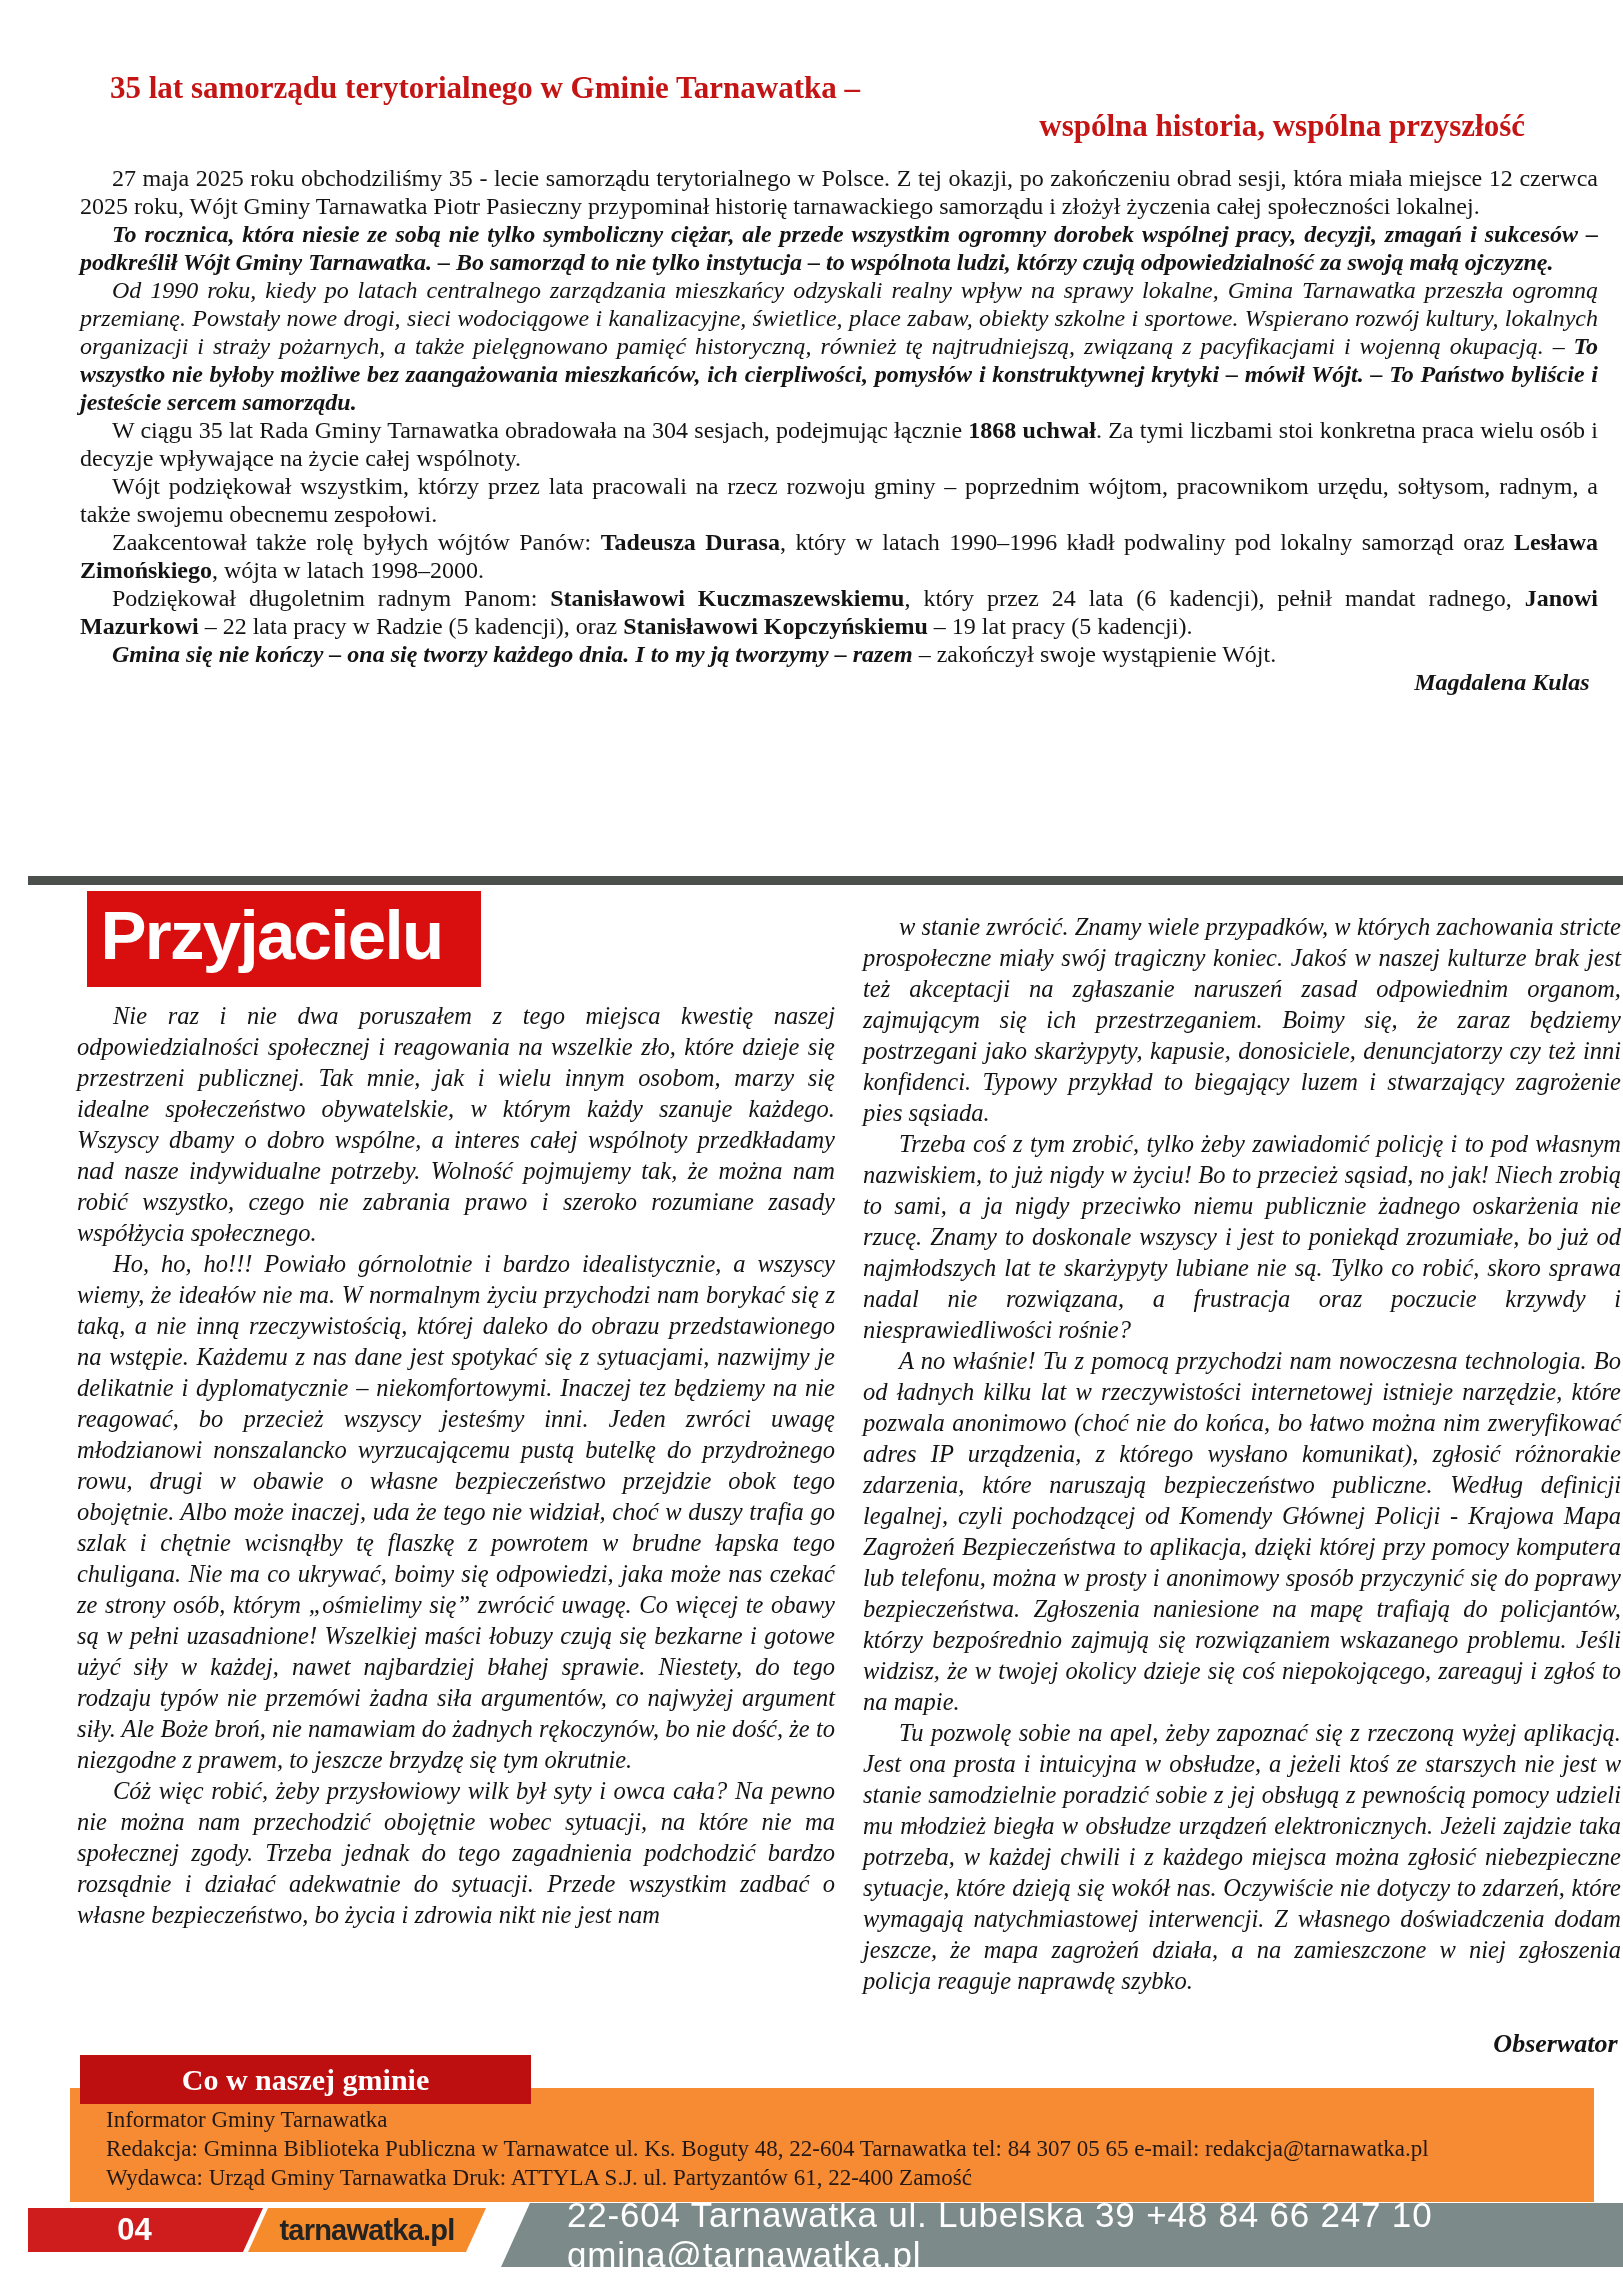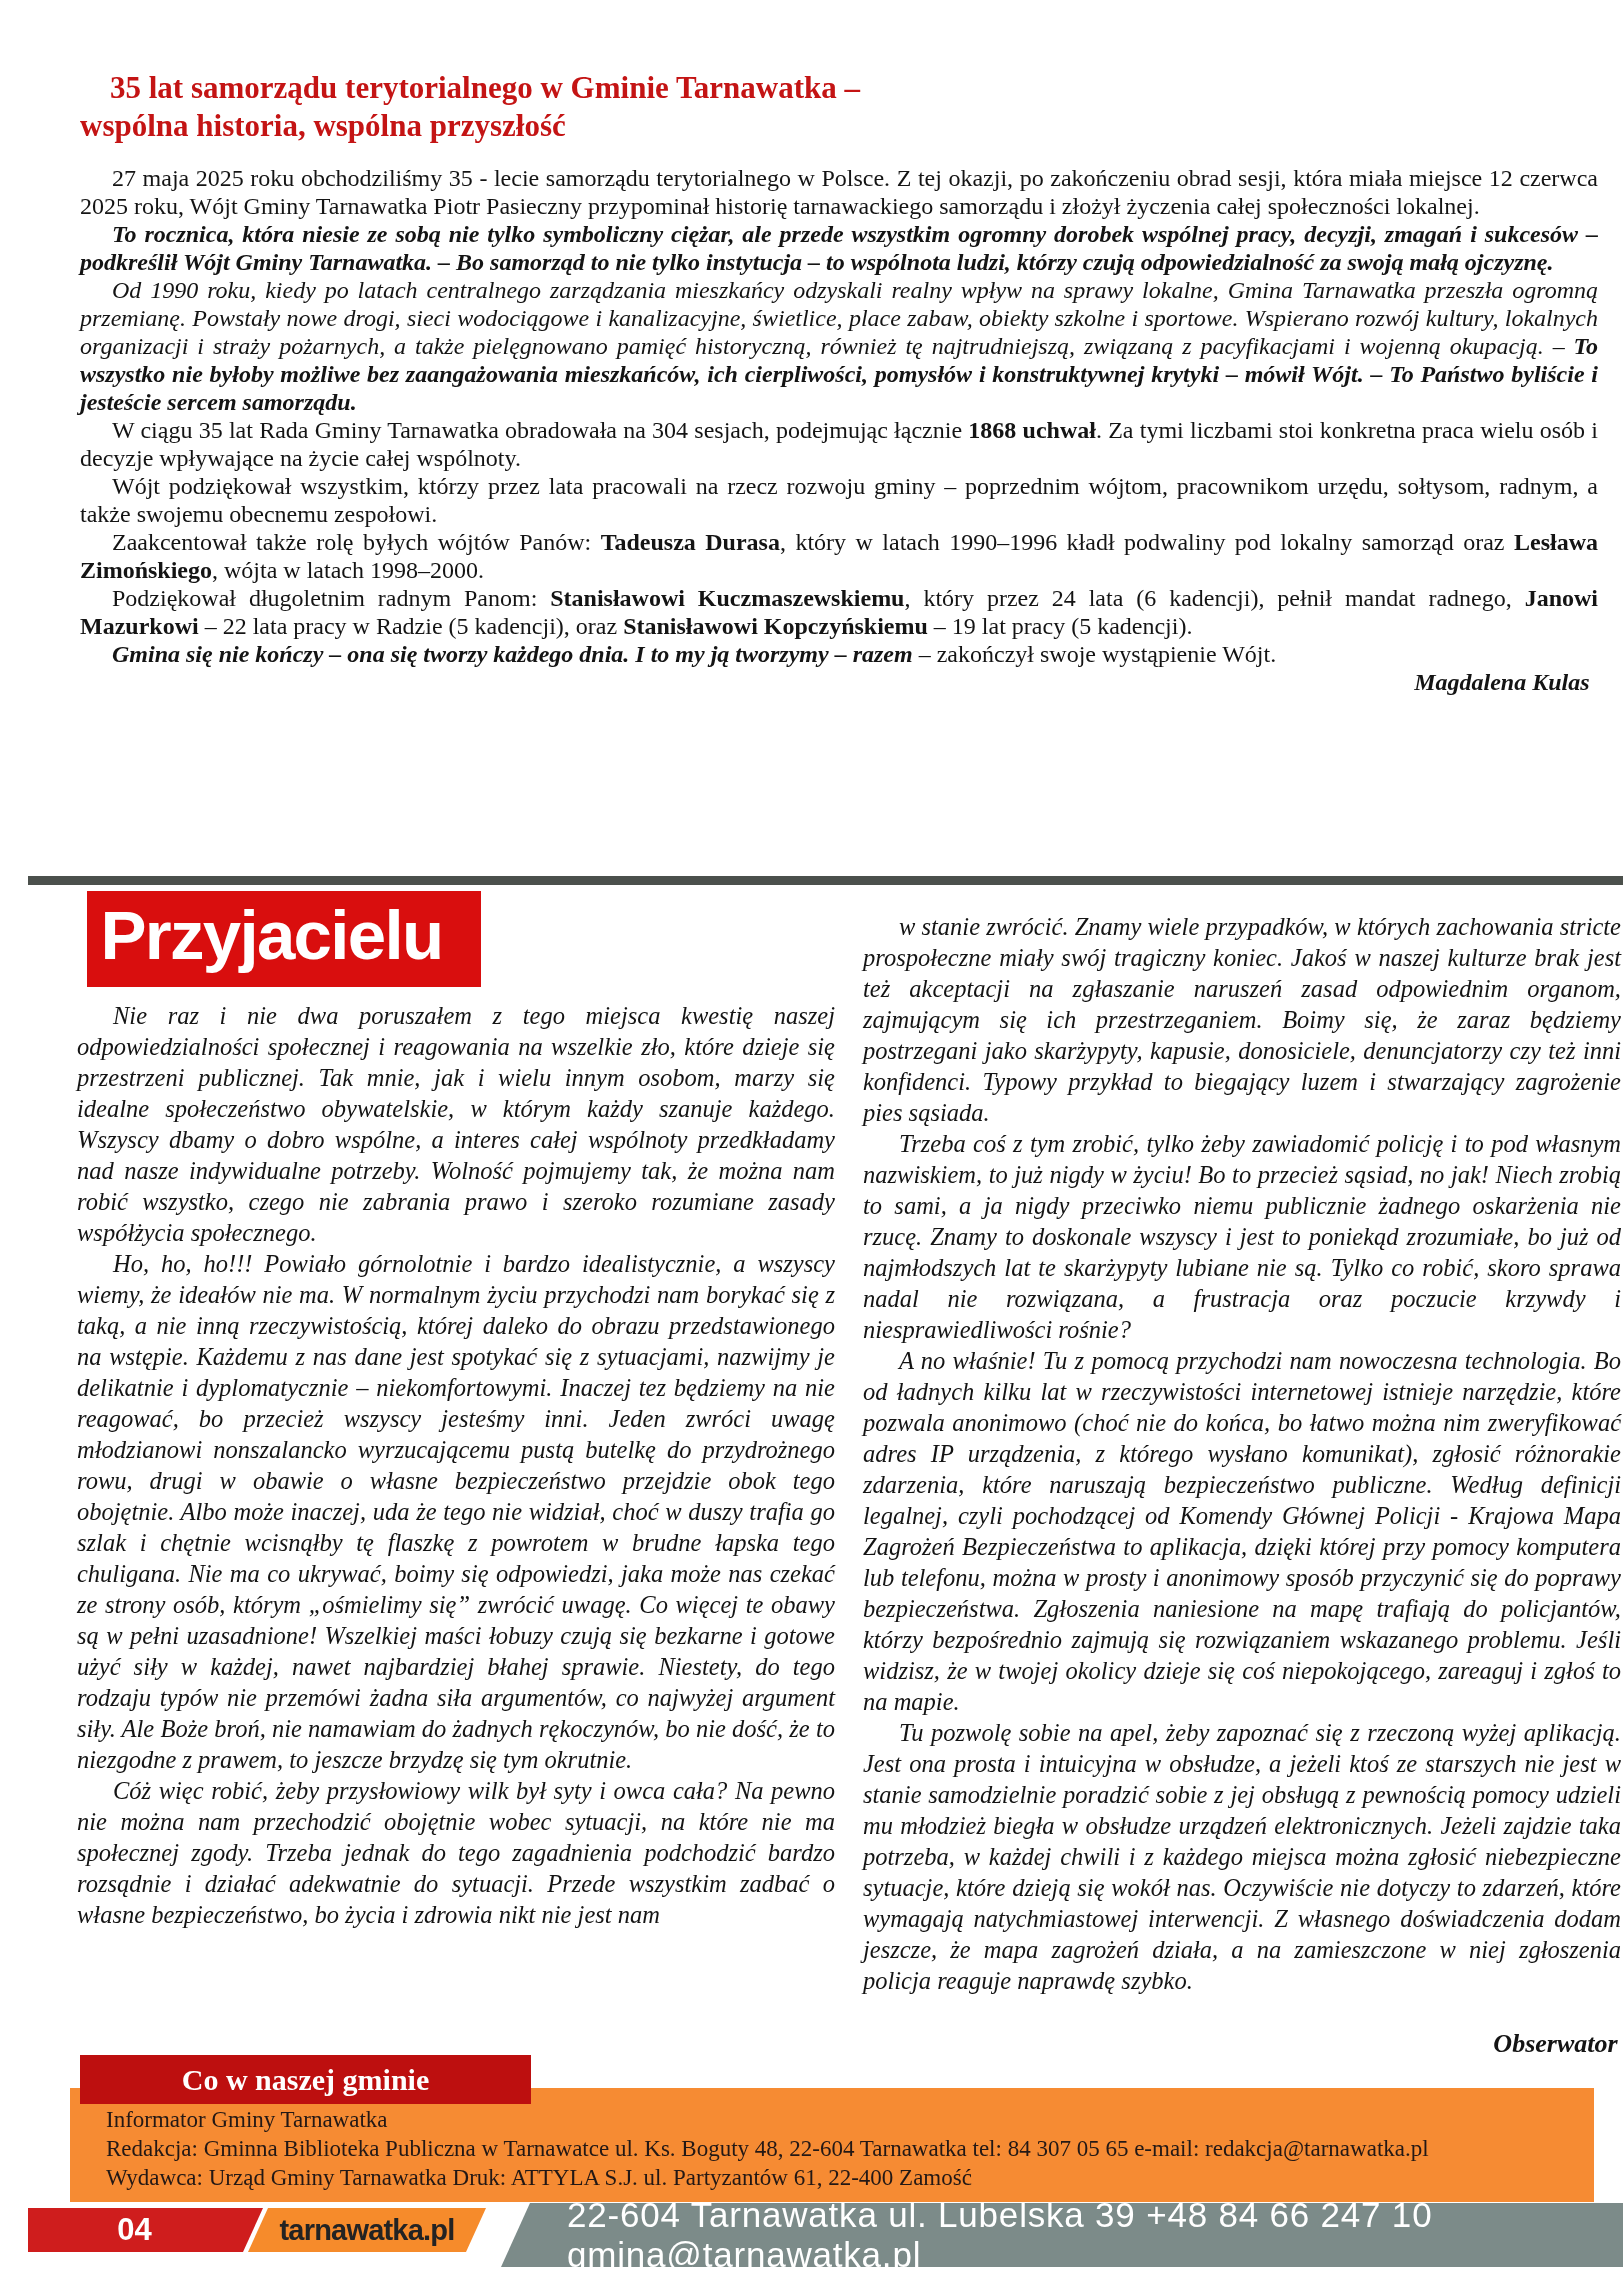--- a/index.html
+++ b/index.html
@@ -3,21 +3,21 @@
 <meta charset="utf-8">
 <style>
   html,body{margin:0;padding:0;background:#ffffff;}
   .page{position:relative;width:1623px;height:2295px;background:#fff;overflow:hidden;
         font-family:"Liberation Serif", serif;color:#141414;margin-left:28px;}
 
   
   .a1{position:absolute;left:52px;top:69px;width:1518px;}
   .a1-headline{color:var(--headline-red);font-weight:bold;font-size:31px;line-height:38px;}
   .a1-headline .hl1{display:block;padding-left:30px;}
-  .a1-headline .hl2{display:block;text-align:left;padding-right:73px;}
+  .a1-headline .hl2{display:block;text-align:right;padding-right:73px;}
   .a1-body{margin-top:18.6px;font-size:24px;line-height:28px;text-align:justify;}
   .para{margin:0;text-indent:32px;}
   .para.noindent{text-indent:0;}
   .b{font-weight:bold;}
   .i{font-style:italic;}
   .sig{font-weight:bold;font-style:italic;text-align:right;padding-right:8.5px;font-size:24px;line-height:28px;}
 
   
   .divider{position:absolute;left:0;top:876px;width:1623px;height:9.3px;background:var(--divider);}
 

